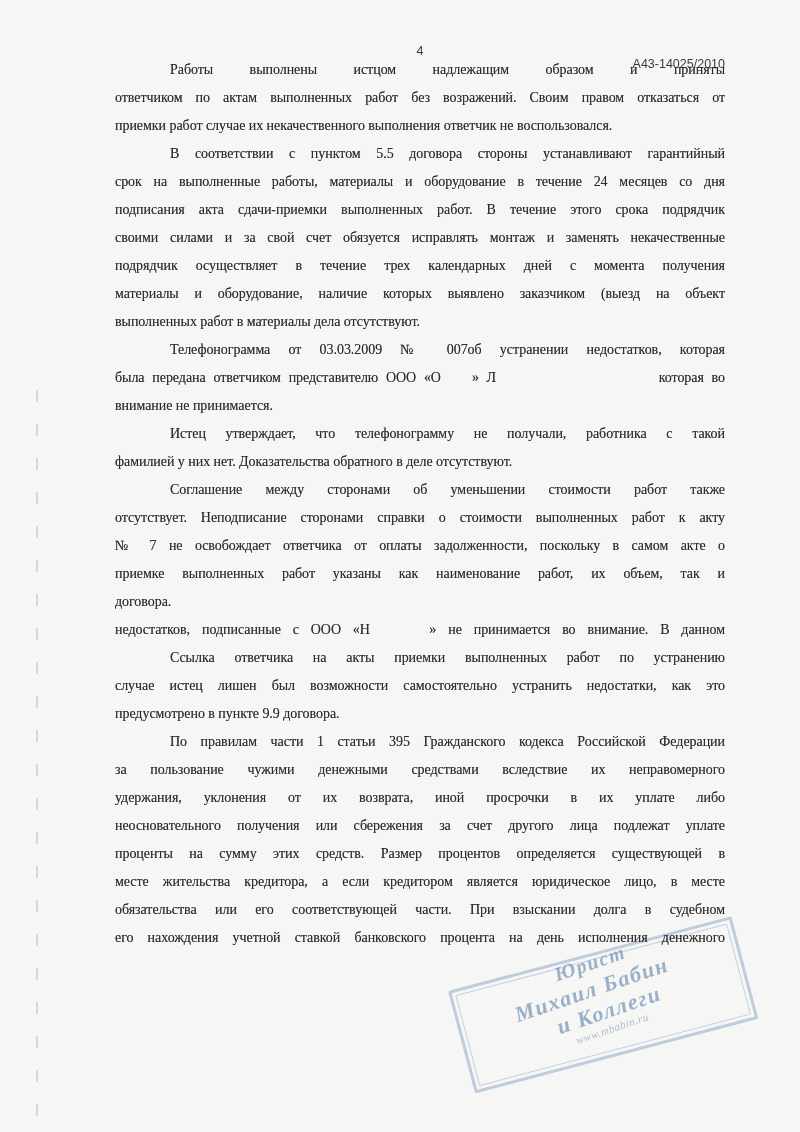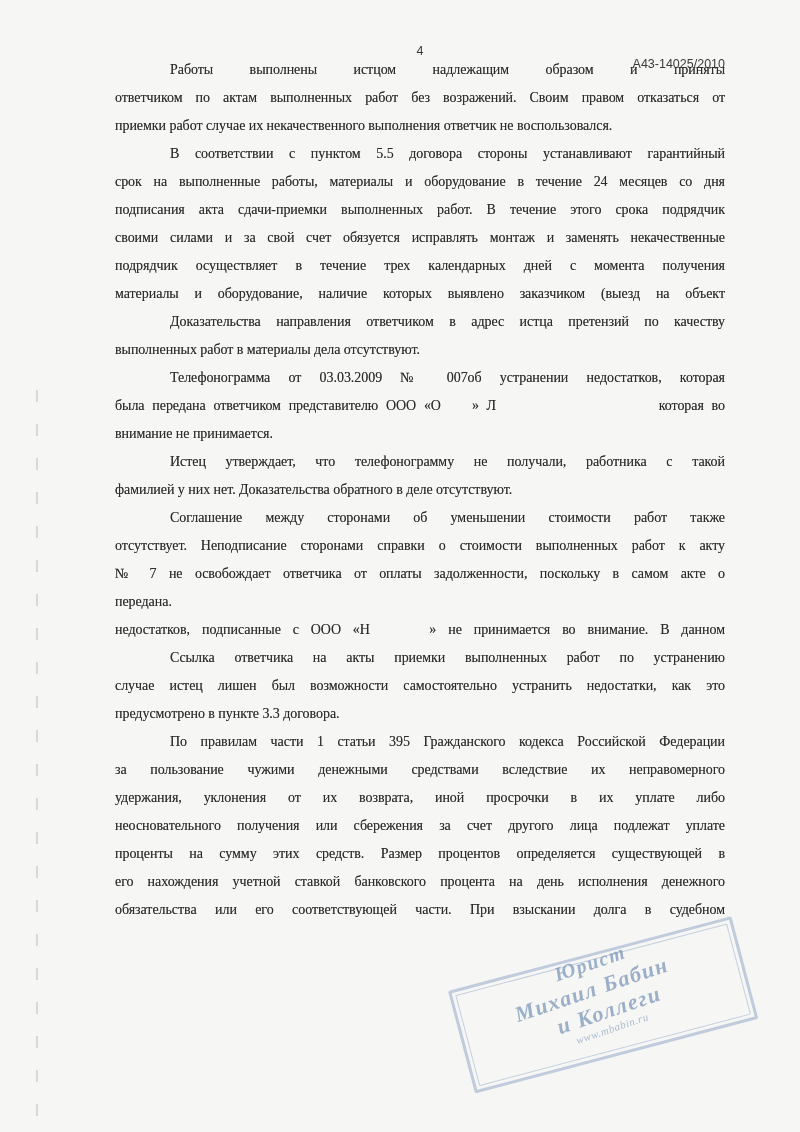--- a/index.html
+++ b/index.html
@@ -145,48 +145,49 @@
       </div>
       <div class="para">
         <div class="line first">В соответствии с пунктом 5.5 договора стороны устанавливают гарантийный</div>
         <div class="line">срок на выполненные работы, материалы и оборудование в течение 24 месяцев со дня</div>
         <div class="line">подписания акта сдачи-приемки выполненных работ. В течение этого срока подрядчик</div>
         <div class="line">своими силами и за свой счет обязуется исправлять монтаж и заменять некачественные</div>
         <div class="line">подрядчик осуществляет в течение трех календарных дней с момента получения</div>
         <div class="line">материалы и оборудование, наличие которых выявлено заказчиком (выезд на объект</div>
       </div>
       <div class="para">
-        <div class="line first">Доказательства направления ответчиком в адрес истца претензий по качеству</div>
         <div class="line end-left">выполненных работ в материалы дела отсутствуют.</div>
       </div>
       <div class="para">
         <div class="line first">Телефонограмма от 03.03.2009 № 007об устранении недостатков, которая</div>
         <div class="line">была передана ответчиком представителю ООО «О&nbsp;&nbsp;&nbsp;&nbsp;» Л&nbsp;&nbsp;&nbsp;&nbsp;&nbsp;&nbsp;&nbsp;&nbsp;&nbsp;&nbsp;&nbsp;&nbsp;&nbsp;&nbsp;&nbsp;&nbsp;&nbsp;&nbsp;&nbsp;&nbsp; которая во</div>
         <div class="line end-left">внимание не принимается.</div>
       </div>
       <div class="para">
         <div class="line first">Истец утверждает, что телефонограмму не получали, работника с такой</div>
         <div class="line end-left">фамилией у них нет. Доказательства обратного в деле отсутствуют.</div>
       </div>
       <div class="para">
         <div class="line first">Соглашение между сторонами об уменьшении стоимости работ также</div>
         <div class="line">отсутствует. Неподписание сторонами справки о стоимости выполненных работ к акту</div>
         <div class="line">№ 7 не освобождает ответчика от оплаты задолженности, поскольку в самом акте о</div>
-        <div class="line end-left">передана.</div>
+        <div class="line">приемке выполненных работ указаны как наименование работ, их объем, так и</div>
+        <div class="line end-left">договора.</div>
       </div>
       <div class="para">
         <div class="line">недостатков, подписанные с ООО «Н&nbsp;&nbsp;&nbsp;&nbsp;&nbsp;» не принимается во внимание. В данном</div>
         <div class="line first">Ссылка ответчика на акты приемки выполненных работ по устранению</div>
         <div class="line">случае истец лишен был возможности самостоятельно устранить недостатки, как это</div>
-        <div class="line end-left">предусмотрено в пункте 3.3 договора.</div>
+        <div class="line end-left">предусмотрено в пункте 9.9 договора.</div>
       </div>
       <div class="para">
         <div class="line first">По правилам части 1 статьи 395 Гражданского кодекса Российской Федерации</div>
         <div class="line">за пользование чужими денежными средствами вследствие их неправомерного</div>
         <div class="line">удержания, уклонения от их возврата, иной просрочки в их уплате либо</div>
         <div class="line">неосновательного получения или сбережения за счет другого лица подлежат уплате</div>
         <div class="line">проценты на сумму этих средств. Размер процентов определяется существующей в</div>
+        <div class="line">месте жительства кредитора, а если кредитором является юридическое лицо, в месте</div>
+        <div class="line">обязательства или его соответствующей части. При взыскании долга в судебном</div>
         <div class="line">его нахождения учетной ставкой банковского процента на день исполнения денежного</div>
-        <div class="line">обязательства или его соответствующей части. При взыскании долга в судебном</div>
       </div>
     </div>
 
 </div>
 
 </body></html>

